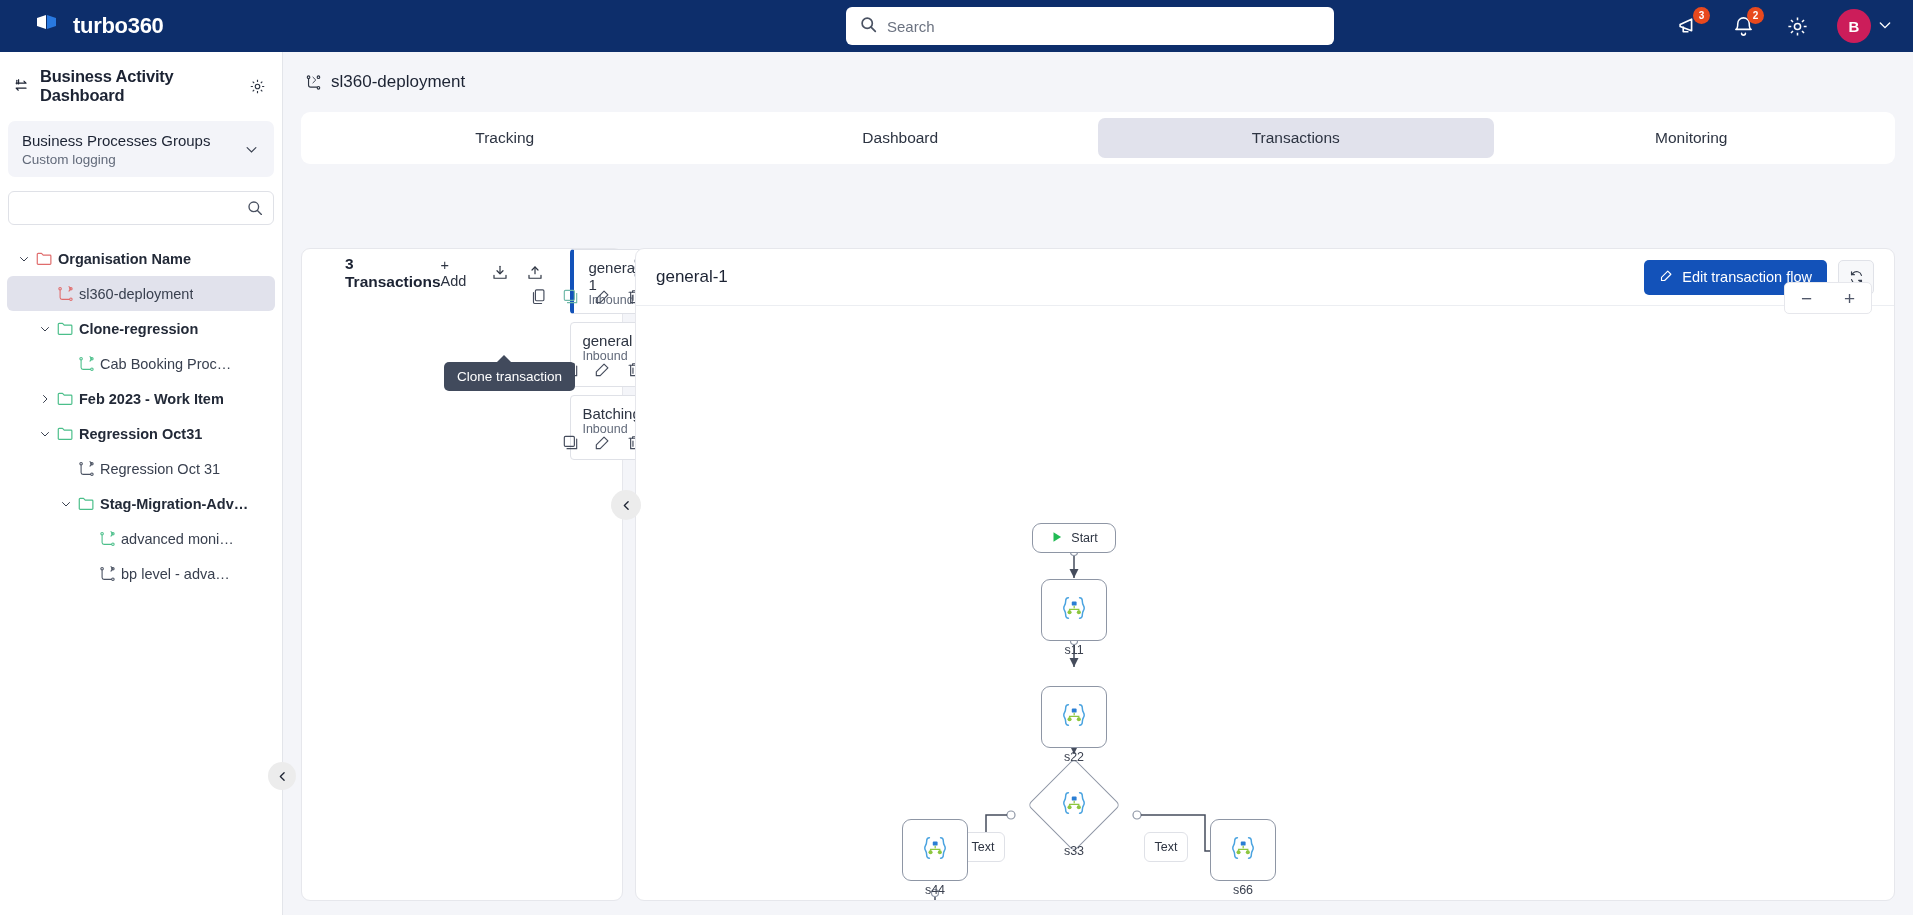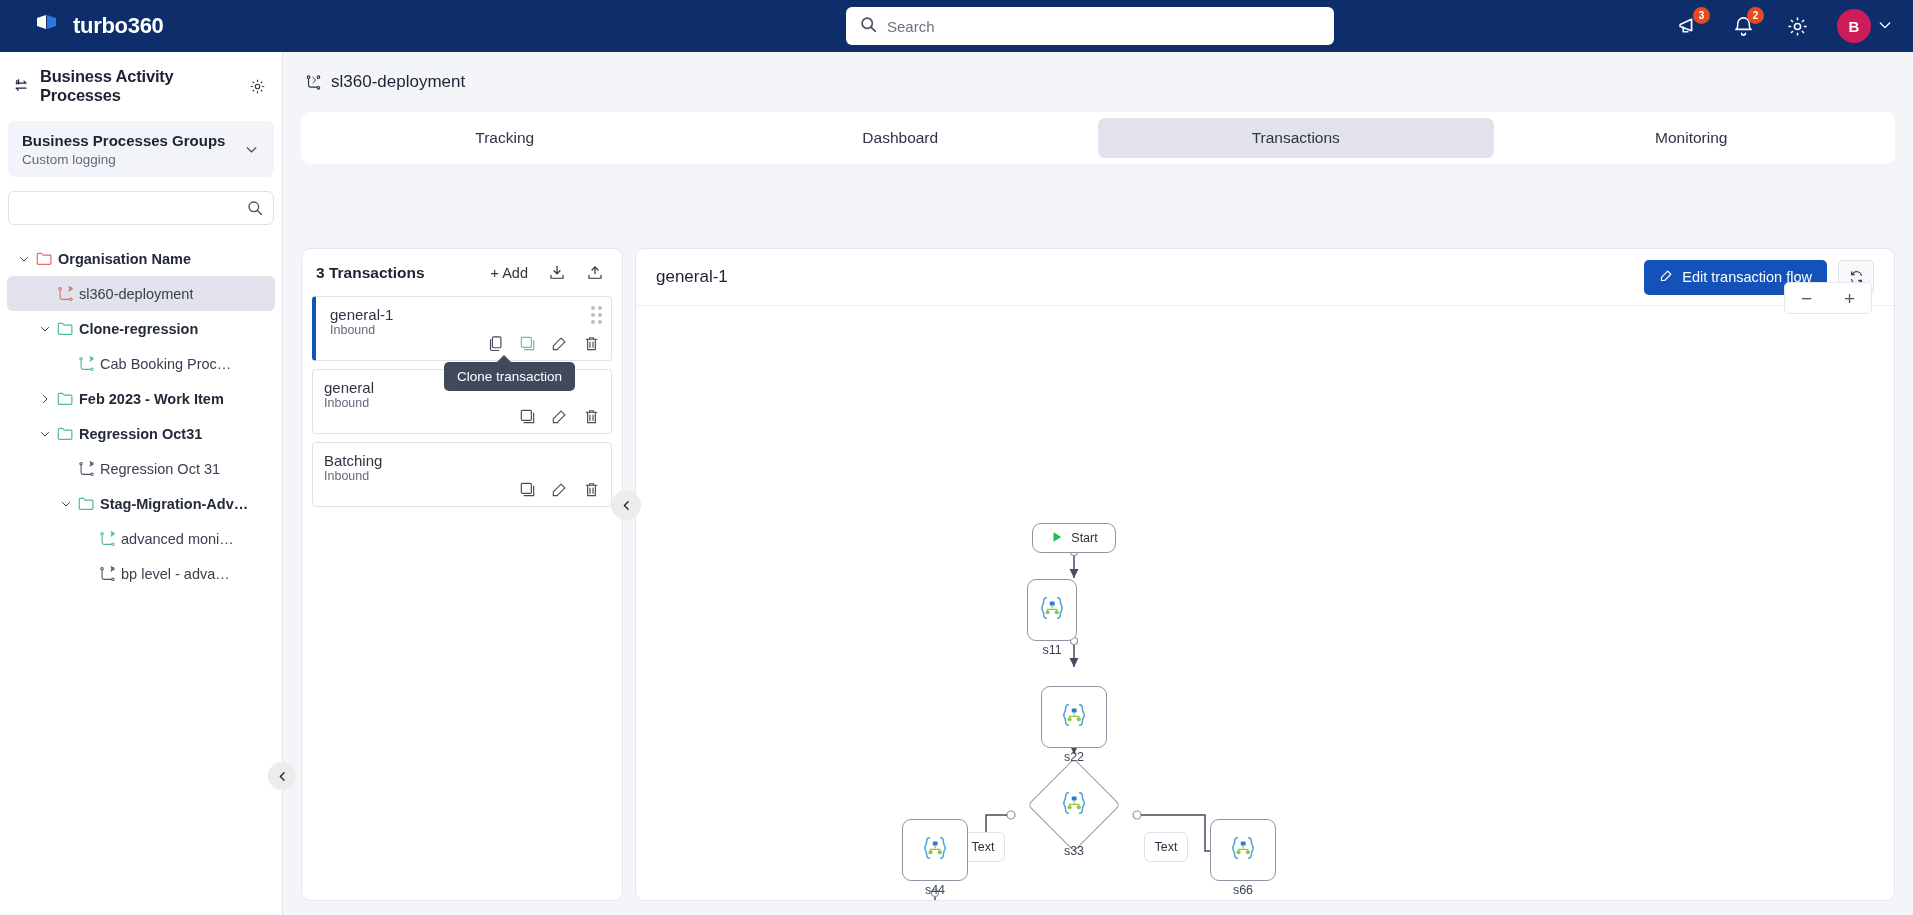--- a/index.html
+++ b/index.html
@@ -51,21 +51,21 @@
     position: absolute; left: 0; top: 52px; width: 283px; height: 863px;
     background: #ffffff; border-right: 1px solid #e3e5ea;
   }
   #sb-header { display: flex; align-items: center; padding: 15px 16px 12px 14px; gap: 9px; }
   #sb-title { font-size: 16.5px; font-weight: bold; color: #1c2333; flex: 1; letter-spacing: -0.2px; }
   #bpg-card {
     margin: 4px 8px 0 8px; background: #f3f4f9; border-radius: 7px;
     padding: 10px 14px; display: flex; align-items: center;
   }
   #bpg-text { flex: 1; }
-  #bpg-title { font-size: 15px; font-weight: bold; color: #1c2333; line-height: 1.35; }
+  #bpg-title { font-size: 15px; font-weight: normal; color: #1c2333; line-height: 1.35; }
   #bpg-sub { font-size: 13.5px; color: #626a7a; margin-top: 1px; }
   #sb-search {
     margin: 14px 8px 0 8px; height: 34px; border: 1px solid #dfe1e7; border-radius: 6px;
     display: flex; align-items: center; padding: 0 10px;
   }
   #sb-search input {
     border: none; outline: none; flex: 1; font-size: 14px;
     font-family: "Liberation Sans", sans-serif; background: transparent; color: #3c4250;
   }
   #tree { margin-top: 16px; }
@@ -98,21 +98,21 @@
     flex: 1; height: 40px; display: flex; align-items: center; justify-content: center;
     font-size: 15.5px; color: #2d3442; border-radius: 7px; cursor: pointer;
   }
   .tab.active { background: #e1e2ec; }
 
   #content { position: absolute; left: 18px; top: 196px; right: 18px; bottom: 14px; display: flex; gap: 12px; }
 
   
   #tx-panel {
     width: 322px; background: #ffffff; border: 1px solid #e6e7ec; border-radius: 9px;
-    display: flex; flex-direction: column; position: relative;
+    display: flex; flex-direction: row; position: relative; padding-left: 29px;
   }
   #tx-head { display: flex; align-items: center; height: 47px; padding: 0 14px; gap: 0; }
   #tx-count { font-size: 15.5px; font-weight: bold; color: #1c2333; flex: 1; }
   #tx-add { font-size: 14.5px; color: #2d3442; display: flex; align-items: center; gap: 4px; cursor: pointer; margin-right: 18px; }
   #tx-head .hicon { width: 22px; cursor: pointer; display: flex; justify-content: center; margin-right: 16px; }
   #tx-head .hicon:last-child { margin-right: 2px; }
   #tx-list { padding: 0 10px; position: relative; }
   .tx-card {
     border: 1px solid #dfe1e7; border-radius: 4px; height: 65px; margin-bottom: 8px;
     position: relative; padding: 9px 11px; background: #fff; cursor: pointer;
@@ -243,21 +243,21 @@
 <div id="sidebar">
   <div id="sb-header">
     <span class="ico">
       <svg width="20" height="20" viewBox="0 0 24 24" fill="none" stroke="#1c2333" stroke-width="1.6" stroke-linecap="round" stroke-linejoin="round">
         <path d="M4 4v5"></path>
           <path d="M6.5 3v6"></path>
           <path d="M3 8h14l-3-3"></path>
           <path d="M17 15H3l3 3"></path>
       </svg>
     </span>
-    <span id="sb-title">Business Activity Processes</span>
+    <span id="sb-title">Business Activity Dashboard</span>
     <span class="ico">
       <svg width="19" height="19" viewBox="0 0 24 24" fill="none" stroke="#2d3442" stroke-width="1.6">
         <circle cx="12" cy="12" r="3.2"></circle>
         <path d="M12 2.5v3M12 18.5v3M2.5 12h3M18.5 12h3M5.2 5.2l2.1 2.1M16.7 16.7l2.1 2.1M18.8 5.2l-2.1 2.1M7.3 16.7l-2.1 2.1"></path>
       </svg>
     </span>
   </div>
 
   <div id="bpg-card">
     <div id="bpg-text">
@@ -617,21 +617,21 @@
 
         <div class="term" style="left:396px; top:217px; width:84px; height:30px;">
           <span>
             <svg width="14" height="14" viewBox="0 0 24 24">
                 <path d="M6 4 L19 12 L6 20 Z" fill="#22bb55"></path>
               </svg>
           </span>
           <span>Start</span>
         </div>
 
-        <div class="node" style="left:391px; top:273px; width:50px; height:62px;">
+        <div class="node" style="left:405px; top:273px; width:66px; height:62px;">
           <span class="jt"><svg width="32" height="26" viewBox="0 0 34 28" fill="none">
                 <path d="M11 3 C8 3 8 5 8 7 C8 11 6 11 6 14 C6 17 8 17 8 21 C8 23 8 25 11 25" stroke="#4aa3e0" stroke-width="1.6" stroke-linecap="round"></path>
                 <path d="M23 3 C26 3 26 5 26 7 C26 11 28 11 28 14 C28 17 26 17 26 21 C26 23 26 25 23 25" stroke="#4aa3e0" stroke-width="1.6" stroke-linecap="round"></path>
                 <rect x="14.6" y="7" width="5.2" height="4.4" rx="1" fill="#2a7ed4"></rect>
                 <path d="M17.2 11.6v2.6M12.2 17v-1.6h10v1.6" stroke="#8dc63f" stroke-width="1.3" fill="none"></path>
                 <circle cx="12.2" cy="18.6" r="2.2" fill="#8dc63f"></circle>
                 <circle cx="22.2" cy="18.6" r="2.2" fill="#8dc63f"></circle>
               </svg></span>
           <span class="node-label">s11</span>
         </div>

